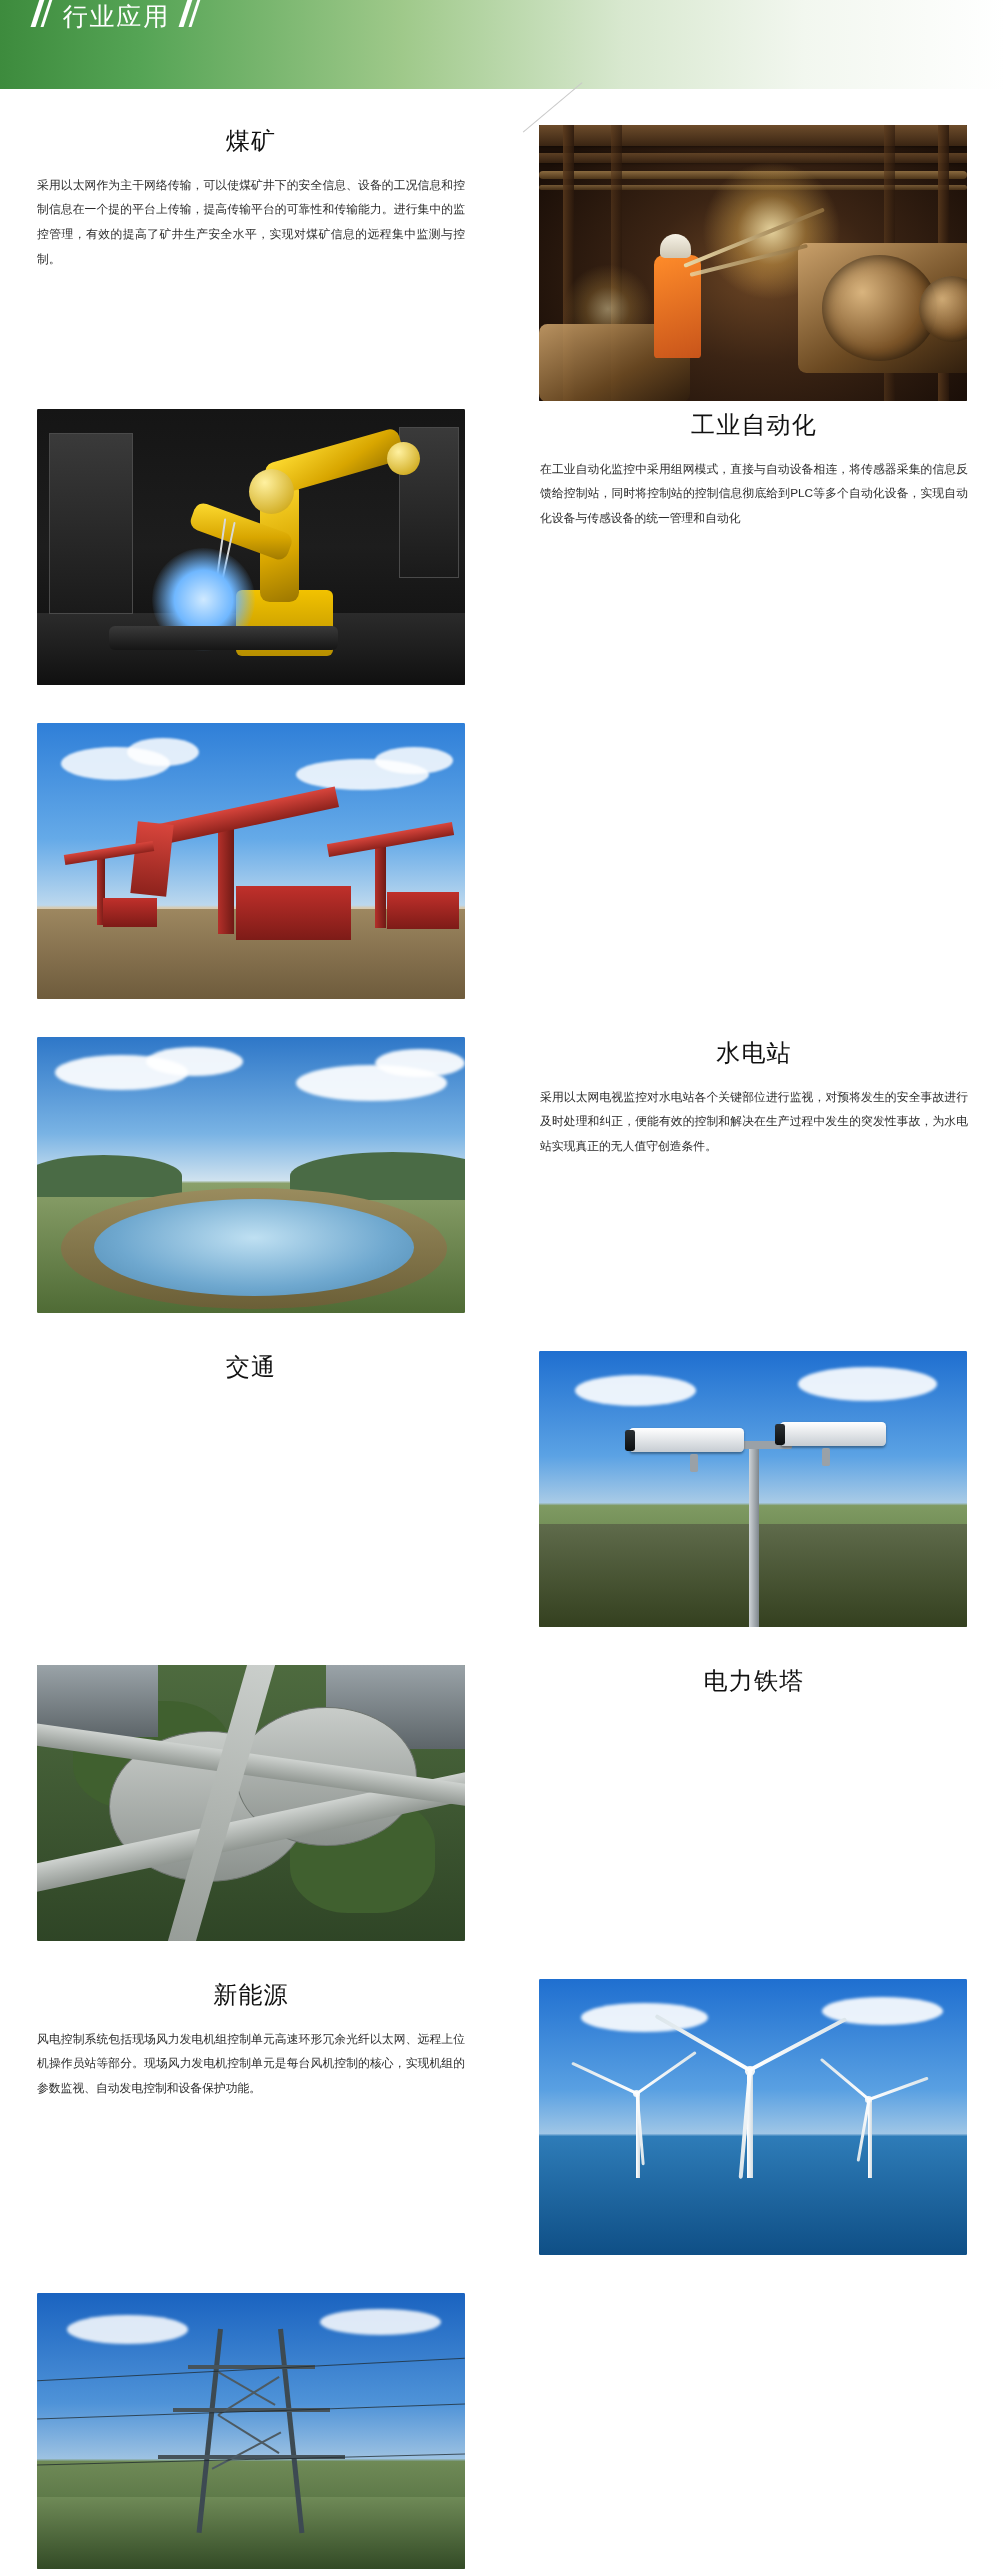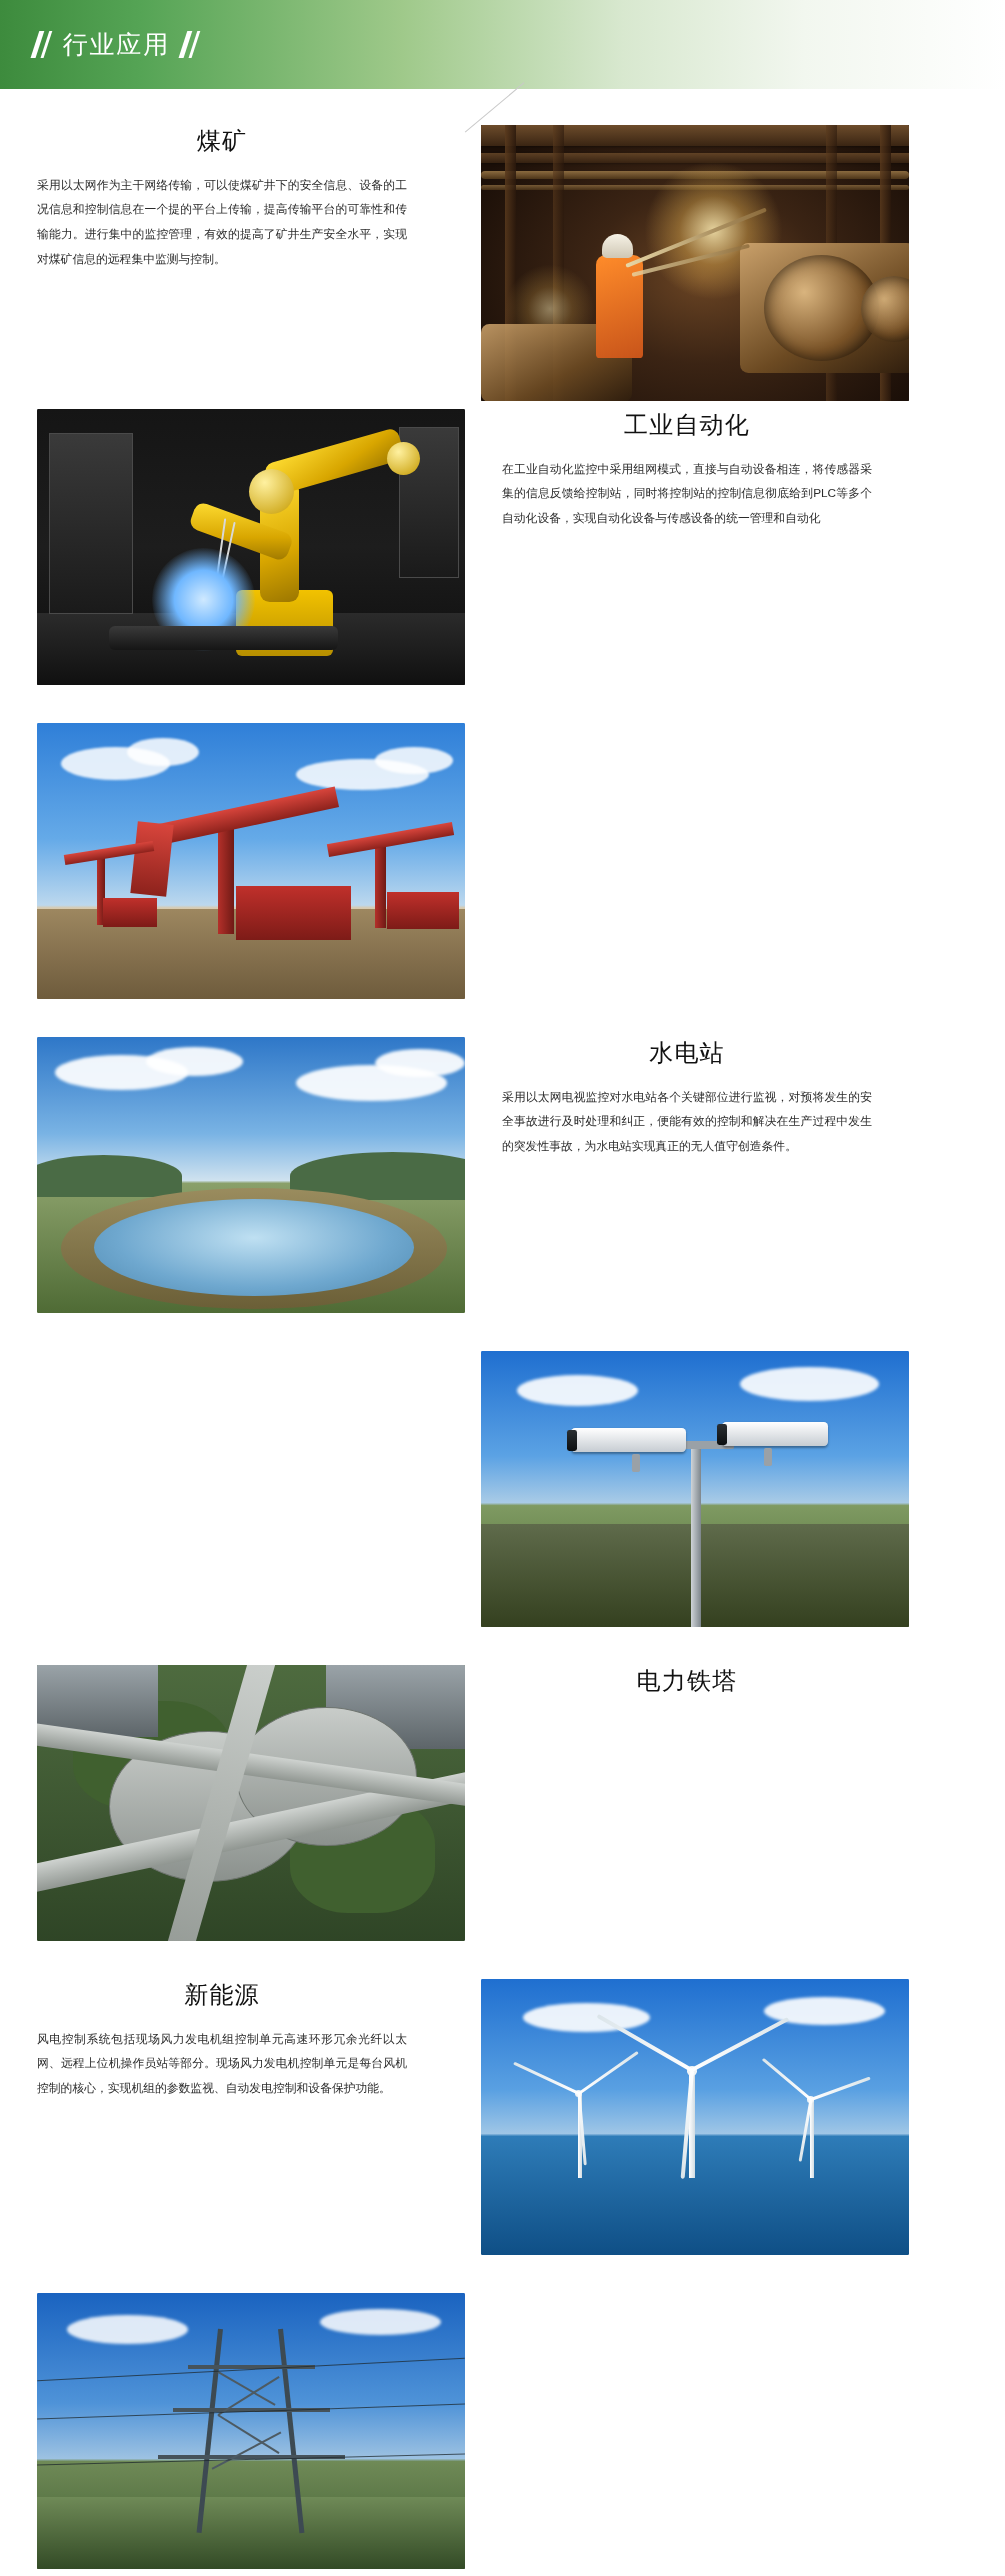--- a/index.html
+++ b/index.html
@@ -10,21 +10,20 @@
   }
   body { position: relative; width: 1005px; height: 2576px; overflow: hidden; }
 
   
   .header {
     position: relative;
     width: 1005px;
     height: 89px;
     background: linear-gradient(to right, #3d8b3d 0%, #55a455 14%, #9fc98a 40%, #d8e8cf 62%, #f2f7ef 80%, #ffffff 100%);
     display: flex;
-    align-items: center;
     overflow: hidden;
   }
   .header .slashes-left {
     display: inline-flex;
     margin-left: 35px;
     margin-right: 11px;
   }
   .bar {
     width: 5.4px;
     height: 26.5px;
@@ -41,21 +40,21 @@
     white-space: nowrap;
   }
   .header .slashes-right {
     display: inline-flex;
     margin-left: 13.3px;
   }
 
   
   .section {
     position: relative;
-    width: 909px;
+    width: 1005px;
     display: flex;
     align-items: flex-start;
   }
   .col-text {
     width: 502px;
     padding: 0 37px;
     position: relative;
   }
   .col-img {
     width: 503px;
@@ -392,20 +391,21 @@
     </div>
   </div>
   <div class="col-text align-right">
     <div class="sec-title">水电站</div>
     <div class="sec-body">采用以太网电视监控对水电站各个关键部位进行监视，对预将发生的安全事故进行及时处理和纠正，便能有效的控制和解决在生产过程中发生的突发性事故，为水电站实现真正的无人值守创造条件。</div>
   </div>
 </div>
 
 <div class="section" style="height:314px;">
   <div class="col-text align-left">
+    <div class="sec-title">交通</div>
   </div>
   <div class="col-img">
     <div class="photo right-pos">
       <div class="scene cams">
         <div class="cl" style="left:36px;top:24px;width:121px;height:31px;"></div>
         <div class="cl" style="left:259px;top:15.7px;width:139px;height:34px;"></div>
         <div class="road"></div>
         <div class="pole" style="left:210px;top:97px;height:181px;"></div>
         <div class="cam-mount" style="left:181px;top:90px;width:72px;height:8.4px;"></div>
         <div class="cam-body" style="left:90px;top:77px;width:115px;"></div>

